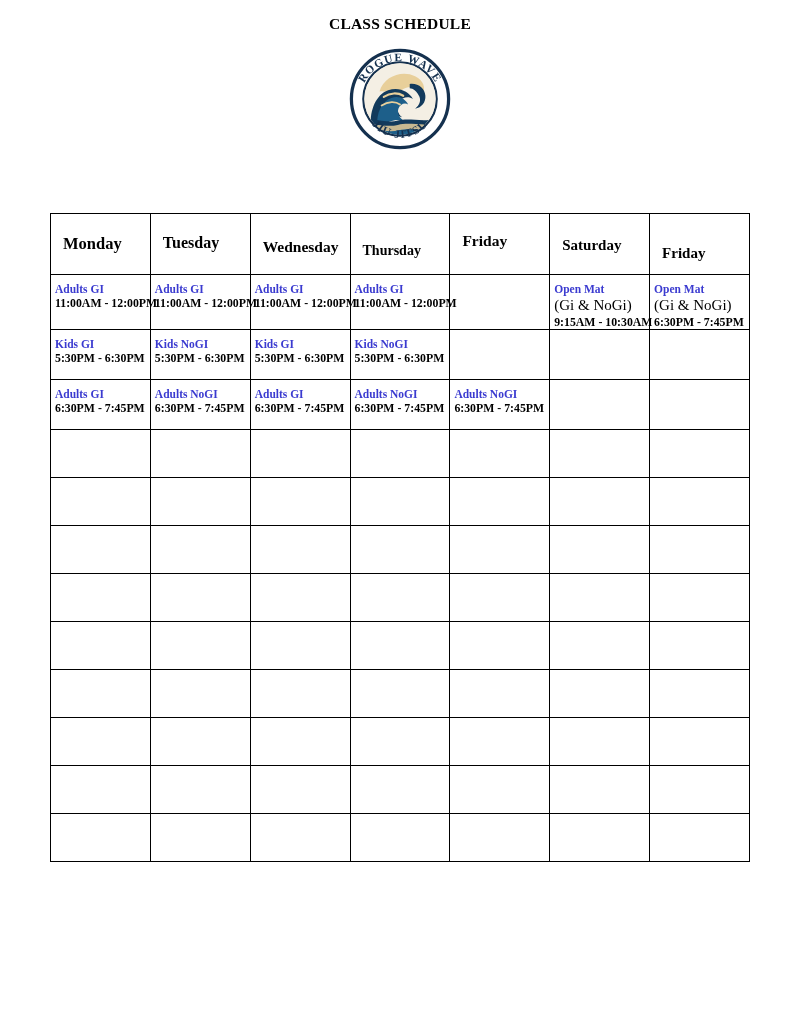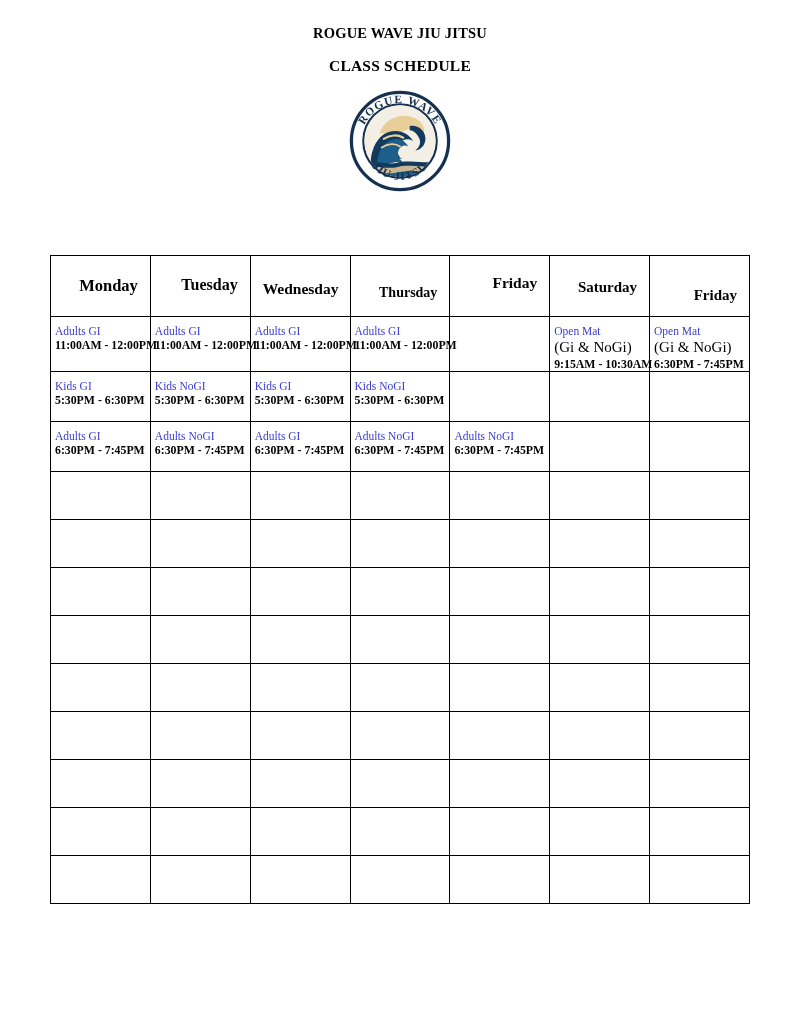--- a/index.html
+++ b/index.html
@@ -76,21 +76,21 @@
   table.schedule th {
     border: 1.2px solid #000000;
     vertical-align: top;
     padding: 0;
     box-sizing: border-box;
   }
 
   
   tr.head-row th {
     height: 58px;
-    text-align: right;
+    text-align: left;
     font-weight: bold;
     vertical-align: top;
     padding: 12px;
   }
   tr.head-row th .hlabel {
     display: block;
     font-weight: bold;
   }
   
   th.col-0 .hlabel { font-size: 16.5px; padding-top: 8px; }
@@ -107,21 +107,21 @@
     padding: 7px 0 0 4px;
   }
   tr.empty-row td {
     height: 48px;
   }
 
   .cell-class {
     display: block;
     font-size: 11.5px;
     line-height: 1.22;
-    font-weight: normal;
+    font-weight: bold;
     white-space: nowrap;
   }
   .cell-note {
     display: block;
     font-size: 15px;
     line-height: 1.22;
     color: #000000;
     font-weight: normal;
     white-space: nowrap;
   }
@@ -132,21 +132,20 @@
     font-weight: bold;
     color: #000000;
     white-space: nowrap;
   }
 </style>
 </head>
 <body>
 
 <div class="page">
 
-  <div class="doc-title">ROGUE WAVE JIU JITSU</div>
 
   <div class="doc-subtitle">CLASS SCHEDULE</div>
 
   <div class="logo-wrap">
     <svg class="logo" width="108" height="108" viewBox="0 0 200 200">
       <defs>
         <path id="arcTop" d="M 26 104 A 74 74 0 0 1 174 104"></path>
         <path id="arcBottom" d="M 32 104 A 68 68 0 0 0 168 104"></path>
         <clipPath id="innerClip">
           <circle cx="100" cy="100" r="66"></circle>

